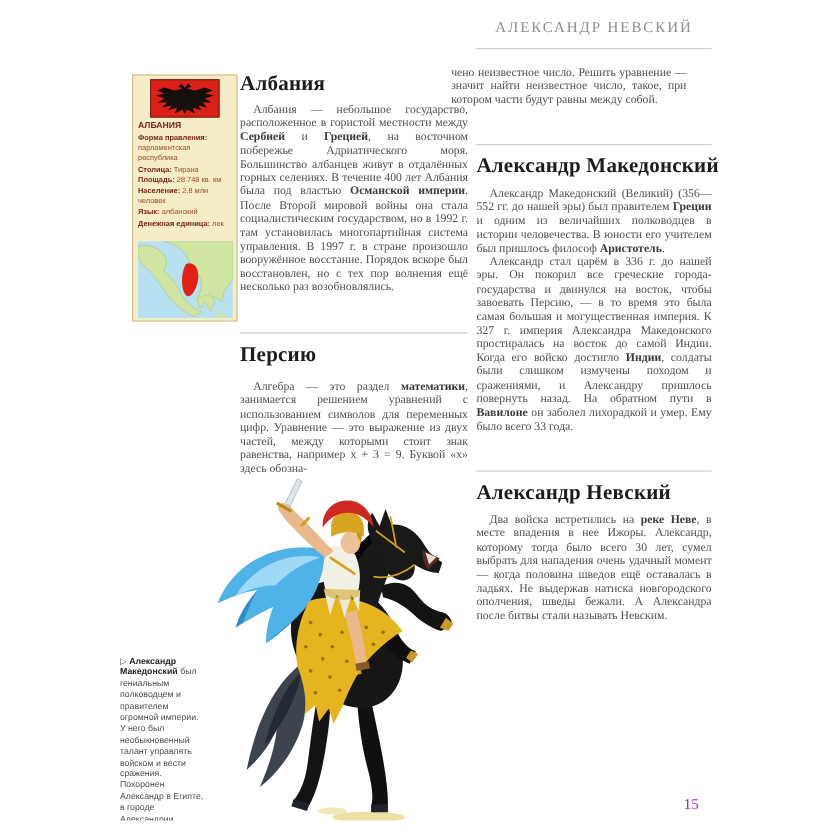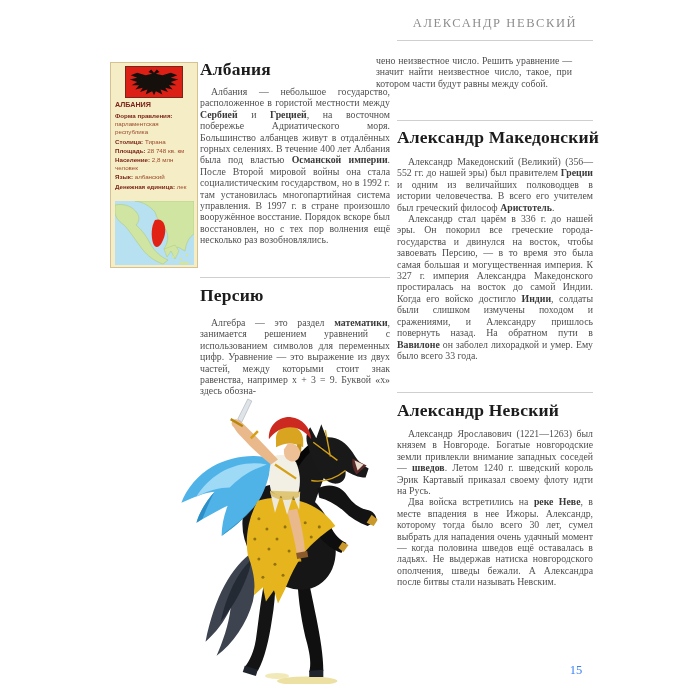--- a/index.html
+++ b/index.html
@@ -64,21 +64,21 @@
   
   .caption-box { position:absolute; left:100px; top:546px; width:70px; }
   .caption-para {
     margin:0; font-family:"Liberation Sans", sans-serif;
     font-size:7.3px; line-height:9.4px; color:#4a4a4a;
   }
   .caption-para .b { font-weight:bold; color:#222222; }
   
   .pagenum {
     position:absolute; left:558px; top:663px; width:36px; text-align:center;
-    font-size:12.5px; color:#3b82f6;
+    font-size:12.5px; color:#a21caf;
   }
 </style>
 </head>
 <body>
 
 <div class="page">
 
   <div class="header-title">АЛЕКСАНДР НЕВСКИЙ</div>
   <div class="hrule" id="rule-header"></div>
 
@@ -121,27 +121,26 @@
   <div class="body-text" id="txt-algebra">
       <p><span>Алгебра — это раздел </span><span class="b">математики</span><span>, занимается решением уравнений с использованием символов для переменных цифр. Уравнение — это выражение из двух частей, между которыми стоит знак равенства, например х + 3 = 9. Буквой «х» здесь обозна-</span></p>
     </div>
 
   <div class="body-text flush" id="txt-cont">
       <p><span>чено неизвестное число. Решить уравнение — значит найти неизвестное число, такое, при котором части будут равны между собой.</span></p>
     </div>
   <div class="hrule" id="rule-r1"></div>
   <h2 class="title" id="t-mak">Александр Македонский</h2>
   <div class="body-text" id="txt-mak">
-      <p><span>Александр Македонский (Великий) (356—552 гг. до нашей эры) был правителем </span><span class="b">Греции</span><span> и одним из величайших полководцев в истории человечества. В всего его учителем был греческий философ </span><span class="b">Аристотель</span><span>.</span></p>
+      <p><span>Александр Македонский (Великий) (356—552 гг. до нашей эры) был правителем </span><span class="b">Греции</span><span> и одним из величайших полководцев в истории человечества. В юности его учителем был пришлось философ </span><span class="b">Аристотель</span><span>.</span></p>
       <p><span>Александр стал царём в 336 г. до нашей эры. Он покорил все греческие города-государства и двинулся на восток, чтобы завоевать Персию, — в то время это была самая большая и могущественная империя. К 327 г. империя Александра Македонского простиралась на восток до самой Индии. Когда его войско достигло </span><span class="b">Индии</span><span>, солдаты были слишком измучены походом и сражениями, и Александру пришлось повернуть назад. На обратном пути в </span><span class="b">Вавилоне</span><span> он заболел лихорадкой и умер. Ему было всего 33 года.</span></p>
     </div>
   <div class="hrule" id="rule-r2"></div>
   <h2 class="title" id="t-nev">Александр Невский</h2>
   <div class="body-text" id="txt-nev">
-      <p><span>Александр Ярославович (1221—1263) был князем в Новгороде. Богатые новгородские земли привлекли внимание западных соседей — </span><span class="b">шведов</span><span>. Летом 1240 г. шведский король Эрик Картавый приказал своему флоту идти на Русь.</span></p>
       <p><span>Два войска встретились на </span><span class="b">реке Неве</span><span>, в месте впадения в нее Ижоры. Александр, которому тогда было всего 30 лет, сумел выбрать для нападения очень удачный момент — когда половина шведов ещё оставалась в ладьях. Не выдержав натиска новгородского ополчения, шведы бежали. А Александра после битвы стали называть Невским.</span></p>
     </div>
 
   <figure class="illustration">
     <svg viewBox="0 0 235 290">
 
       <ellipse cx="148" cy="281" rx="30" ry="4.5" fill="#e9d88c" opacity="0.8"></ellipse>
       <ellipse cx="118" cy="276" rx="12" ry="3" fill="#efe3a8" opacity="0.8"></ellipse>
 
       <path d="M95,152 C72,168 56,198 47,242 C57,233 66,222 72,208 C70,226 64,242 58,256 C74,244 88,224 94,202 C97,188 98,168 95,152 Z" fill="#3d4450"></path>
@@ -211,15 +210,18 @@
       <path d="M79,21 L89,1 L93,3 L83,24 Z" fill="#dfe4e9" stroke="#9aa2ab" stroke-width="0.5"></path>
       <path d="M72,21 L84,28" stroke="#b8860b" stroke-width="2.4"></path>
 
       <path d="M117,42 C116,34 122,28 130,28 C138,28 144,34 144,42 L144,49 C135,44 126,44 117,49 Z" fill="#d9a520"></path>
       <path d="M142,46 C143,52 141,57 138,60 L135,57 C137,53 138,49 138,46 Z" fill="#c4931c"></path>
       <path d="M110,41 C109,28 119,18 132,19 C143,20 151,29 152,41 C146,33 139,29 131,29 C122,29 115,34 110,41 Z" fill="#cc2a20"></path>
       <path d="M129,45 C135,44 140,48 141,54 C141,60 137,64 132,63 C127,62 124,57 125,51 Z" fill="#eec096"></path>
     </svg>
   </figure>
 
+  <div class="caption-box">
+      <p class="caption-para"><span>▷ </span><span class="b">Александр Македонский</span><span> был гениальным полководцем и правителем огромной империи. У него был необыкновенный талант управлять войском и вести сражения. Похоронен Александр в Египте, в городе Александрии</span></p>
+    </div>
 
   <div class="pagenum">15</div>
 </div>
 
 </body></html>

